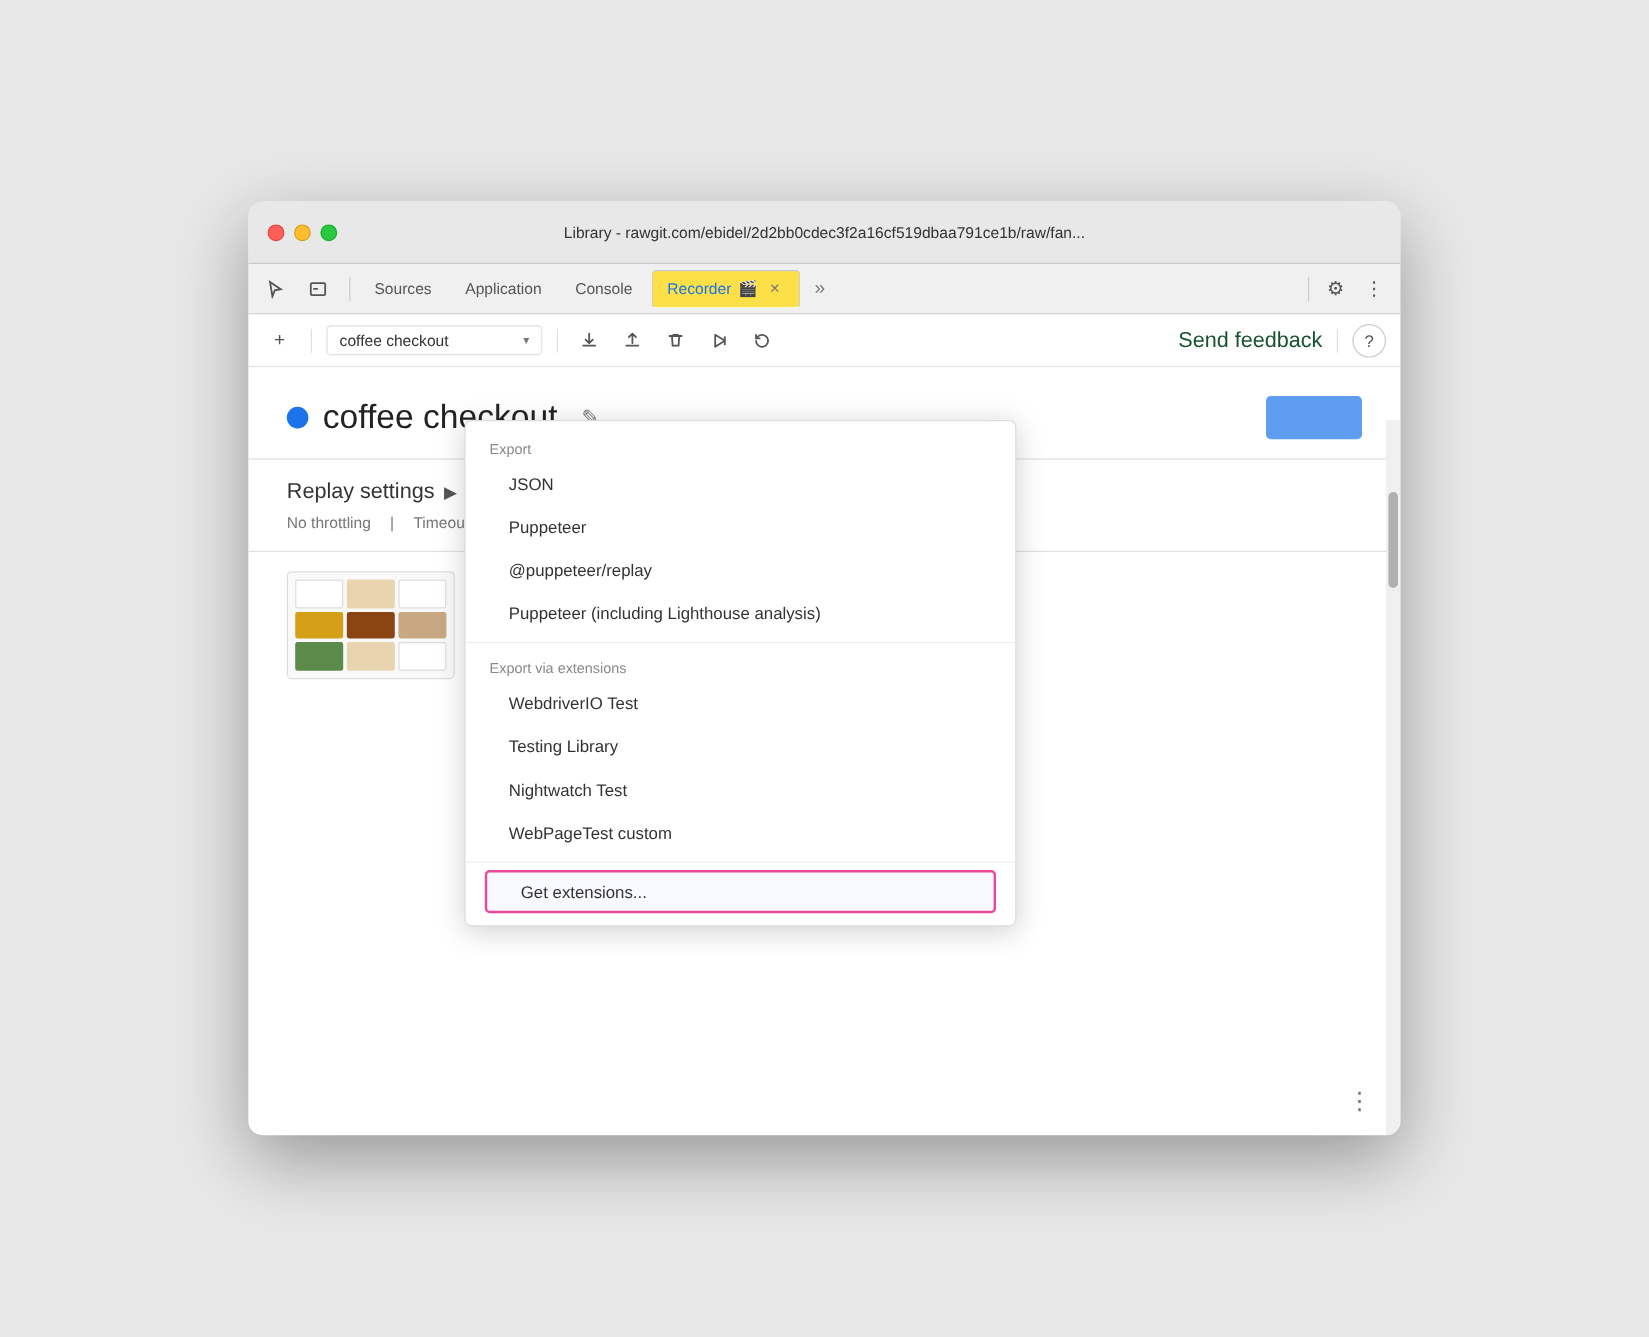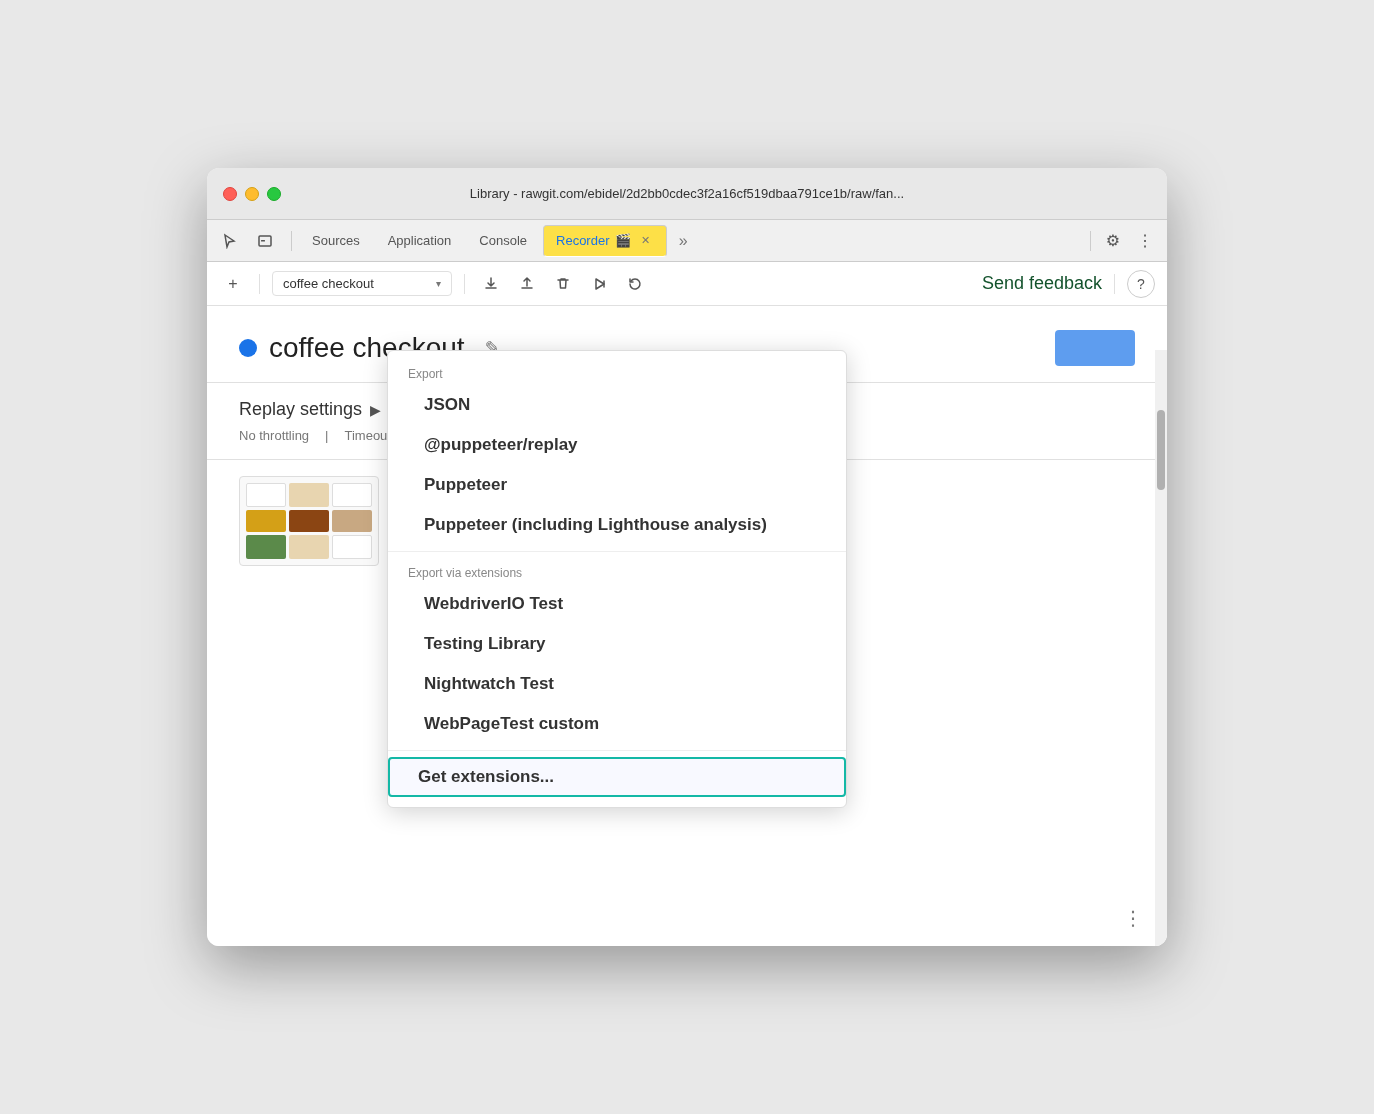--- a/index.html
+++ b/index.html
@@ -360,29 +360,28 @@
       padding: 8px 0;
     }
     .dropdown-section-label {
       font-size: 12px;
       color: #888;
       padding: 8px 20px 4px;
       font-weight: 500;
     }
     .dropdown-item {
       padding: 10px 20px 10px 36px;
-      font-size: 17px;
+      font-size: 14px;
       color: #333;
       cursor: pointer;
-      font-weight: bold;
     }
     .dropdown-item.highlighted {
-      border: 2px solid #14b8a6;
-      border-radius: 4px;
-      margin: 2px 0;
+      border: 2px solid #ec4899;
+      border-radius: 4px;
+      margin: 2px 16px;
       padding: 8px 12px 8px 28px;
       background: #f8f9ff;
     }
     .dropdown-divider {
       height: 1px;
       background: #eee;
       margin: 6px 0;
     }
     
     .scrollbar-area {
@@ -562,22 +561,22 @@
 
     <div class="scrollbar-area">
       <div class="scrollbar-thumb"></div>
     </div>
 
     <div class="bottom-menu-dots">⋮</div>
 
     <div class="dropdown-overlay">
       <div class="dropdown-section-label">Export</div>
       <div class="dropdown-item">JSON</div>
+      <div class="dropdown-item">Puppeteer</div>
       <div class="dropdown-item">@puppeteer/replay</div>
-      <div class="dropdown-item">Puppeteer</div>
       <div class="dropdown-item">Puppeteer (including Lighthouse analysis)</div>
       <div class="dropdown-divider"></div>
       <div class="dropdown-section-label">Export via extensions</div>
       <div class="dropdown-item">WebdriverIO Test</div>
       <div class="dropdown-item">Testing Library</div>
       <div class="dropdown-item">Nightwatch Test</div>
       <div class="dropdown-item">WebPageTest custom</div>
       <div class="dropdown-divider"></div>
       <div class="dropdown-item highlighted">Get extensions...</div>
     </div>

